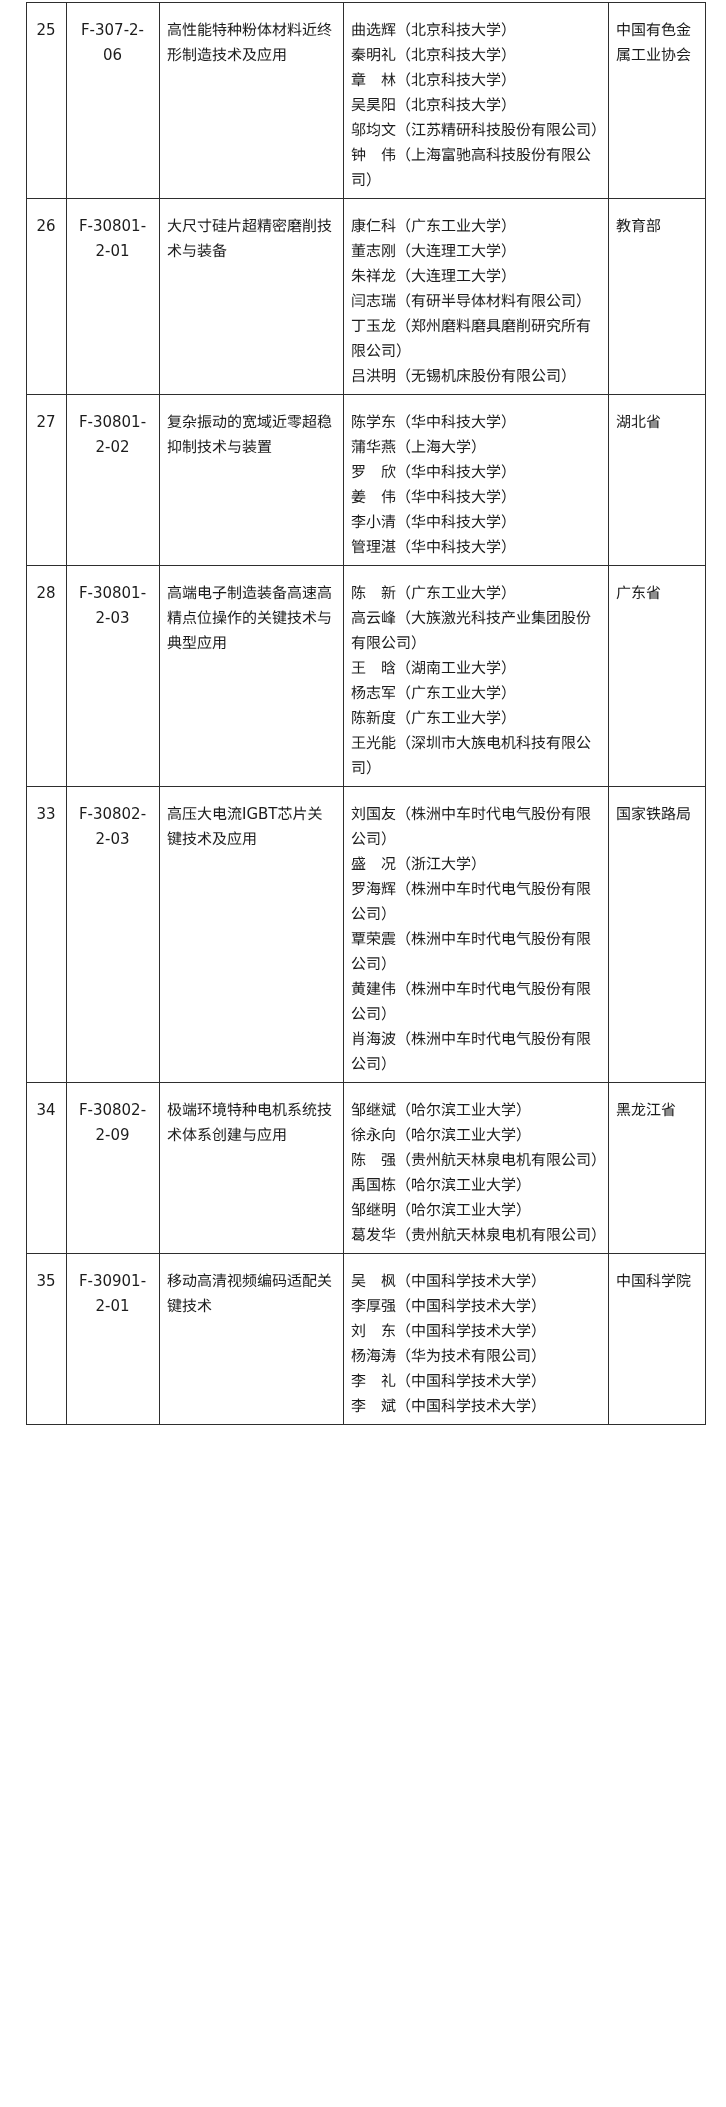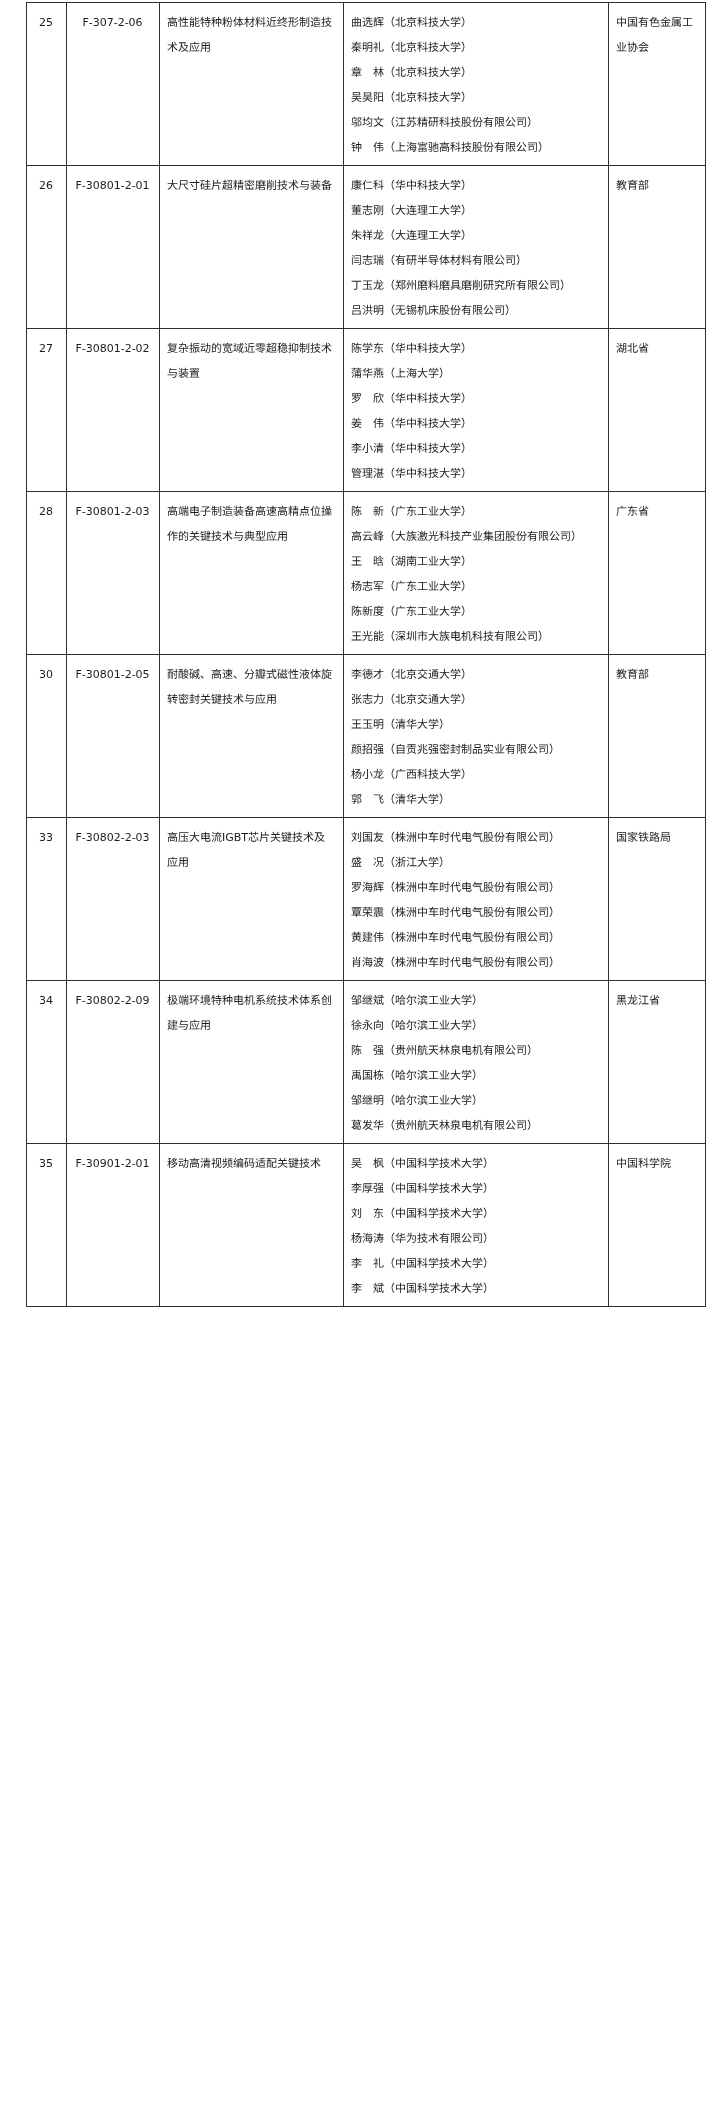--- a/index.html
+++ b/index.html
@@ -16,23 +16,23 @@
     position:absolute;
     left:26px;
     top:2px;
     width:679px;
     table-layout:fixed;
     border-collapse:collapse;
   }
   table.awards td{
     border:1px solid #2e2e2e;
     vertical-align:top;
-    font-size:11px;
+    font-size:15px;
     line-height:25px;
-    padding:7px 8px 5px 7px;
+    padding:15px 8px 5px 7px;
     word-break:normal;
     overflow-wrap:break-word;
     line-break:strict;
   }
   td.cell-seq{
     text-align:center;
     padding:5px 1px;
   }
   td.cell-code{
     text-align:center;
@@ -80,21 +80,21 @@
             <div class="member-line">钟　伟（上海富驰高科技股份有限公司）</div>
           </td>
     <td class="cell-nominator">中国有色金属工业协会</td>
   </tr>
 
   <tr>
     <td class="cell-seq">26</td>
     <td class="cell-code">F-30801-2-01</td>
     <td class="cell-title">大尺寸硅片超精密磨削技术与装备</td>
     <td class="cell-members">
-            <div class="member-line">康仁科（华中科技大学）</div>
+            <div class="member-line">康仁科（广东工业大学）</div>
             <div class="member-line">董志刚（大连理工大学）</div>
             <div class="member-line">朱祥龙（大连理工大学）</div>
             <div class="member-line">闫志瑞（有研半导体材料有限公司）</div>
             <div class="member-line">丁玉龙（郑州磨料磨具磨削研究所有限公司）</div>
             <div class="member-line">吕洪明（无锡机床股份有限公司）</div>
           </td>
     <td class="cell-nominator">教育部</td>
   </tr>
 
   <tr>
@@ -121,34 +121,20 @@
             <div class="member-line">高云峰（大族激光科技产业集团股份有限公司）</div>
             <div class="member-line">王　晗（湖南工业大学）</div>
             <div class="member-line">杨志军（广东工业大学）</div>
             <div class="member-line">陈新度（广东工业大学）</div>
             <div class="member-line">王光能（深圳市大族电机科技有限公司）</div>
           </td>
     <td class="cell-nominator">广东省</td>
   </tr>
 
 
-  <tr>
-    <td class="cell-seq">30</td>
-    <td class="cell-code">F-30801-2-05</td>
-    <td class="cell-title">耐酸碱、高速、分瓣式磁性液体旋转密封关键技术与应用</td>
-    <td class="cell-members">
-            <div class="member-line">李德才（北京交通大学）</div>
-            <div class="member-line">张志力（北京交通大学）</div>
-            <div class="member-line">王玉明（清华大学）</div>
-            <div class="member-line">颜招强（自贡兆强密封制品实业有限公司）</div>
-            <div class="member-line">杨小龙（广西科技大学）</div>
-            <div class="member-line">郭　飞（清华大学）</div>
-          </td>
-    <td class="cell-nominator">教育部</td>
-  </tr>
 
 
 
   <tr>
     <td class="cell-seq">33</td>
     <td class="cell-code">F-30802-2-03</td>
     <td class="cell-title">高压大电流IGBT芯片关键技术及应用</td>
     <td class="cell-members">
             <div class="member-line">刘国友（株洲中车时代电气股份有限公司）</div>
             <div class="member-line">盛　况（浙江大学）</div>

